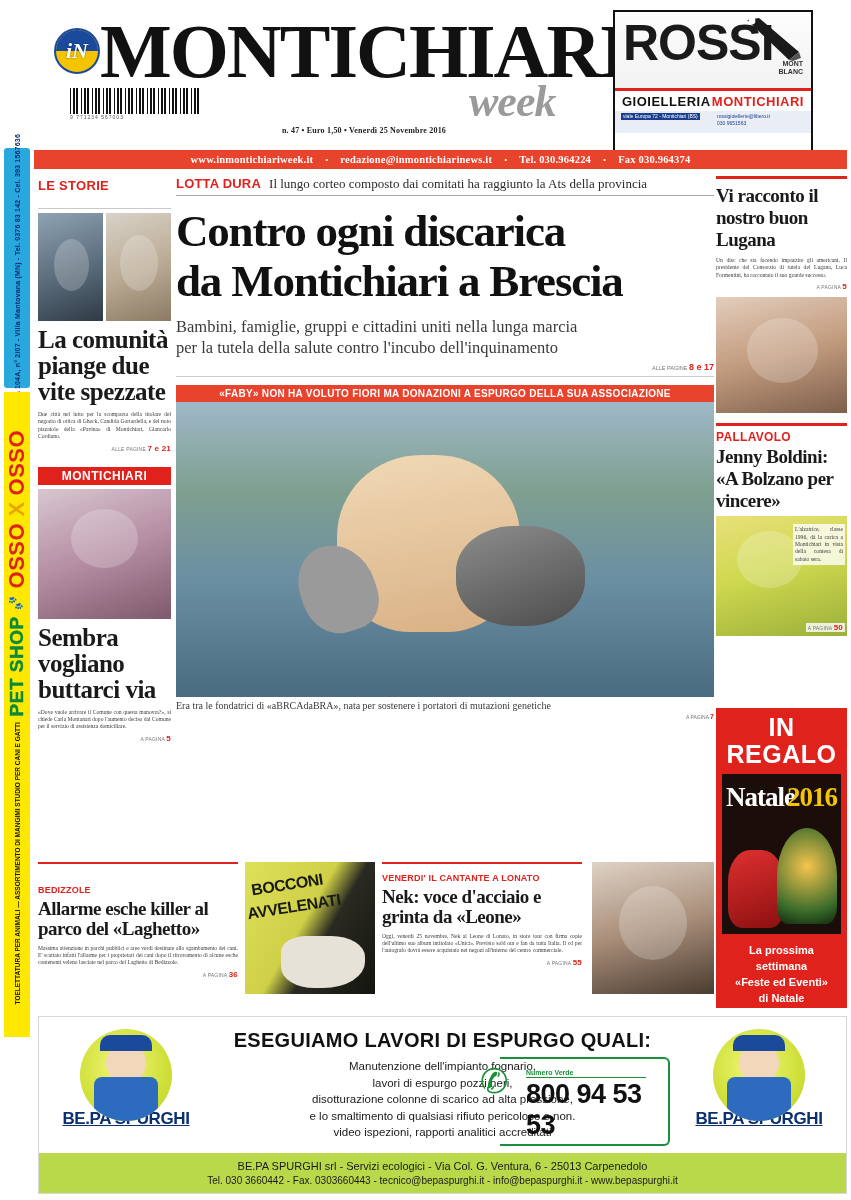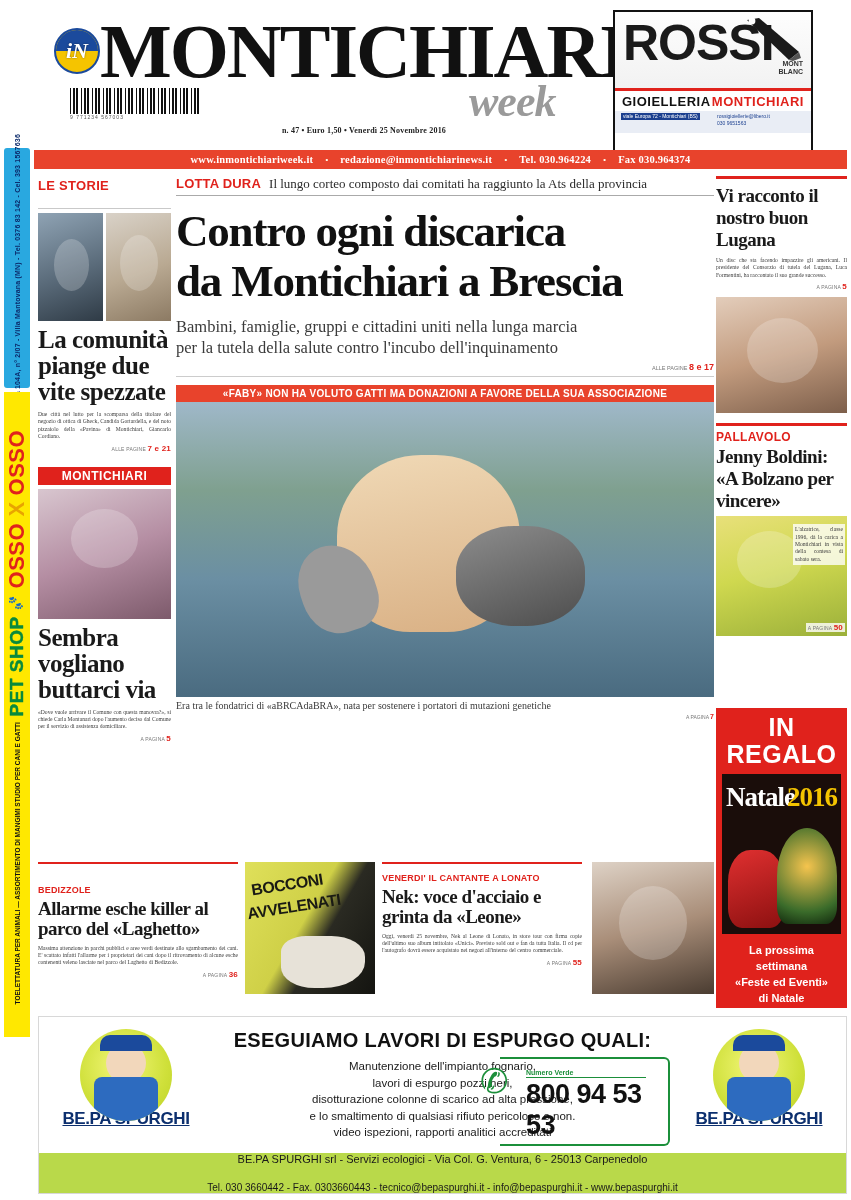--- a/index.html
+++ b/index.html
@@ -323,21 +323,21 @@
   .ba-phone .box {
     border:2px solid #1b8f3a; border-left:none; border-radius:0 6px 6px 0;
     padding:2px 6px 3px 2px; margin-left:20px;
   }
   .ba-phone .handset {
     position:absolute; left:0; top:8px;
     font-size:34px; color:#1b8f3a; line-height:34px;
   }
   .ba-green {
     height:40px; background:#b9d94a; display:flex; flex-direction:column;
-    align-items:center; justify-content:space-between;
+    align-items:center; justify-content:center;
   }
   .ba-green .l1 {
     font-family:"Liberation Sans", sans-serif; font-size:11px; color:#1a1a1a;
   }
   .ba-green .l2 {
     font-family:"Liberation Sans", sans-serif; font-size:10px; color:#1a1a1a; margin-top:3px;
   }
 
   
   .p-man  { background:linear-gradient(160deg,#8fa3b4,#5a6b7a 55%,#2f3b46); }
@@ -464,21 +464,21 @@
       <div class="lead-head" style="margin-top:0">da Montichiari a Brescia</div>
       <div class="lead-stand">Bambini, famiglie, gruppi e cittadini uniti nella lunga marcia</div>
       <div class="lead-stand" style="margin-top:0">per la tutela della salute contro l'incubo dell'inquinamento</div>
       <div class="lead-pageref">
         <span>ALLE PAGINE</span> <b>8 e 17</b>
       </div>
     </div>
 
     <div>
       <div class="red-banner">
-        <span>«FABY» NON HA VOLUTO GATTI MA DONAZIONI A FAVORE DELLA SUA ASSOCIAZIONE</span>
+        <span>«FABY» NON HA VOLUTO FIORI MA DONAZIONI A ESPURGO DELLA SUA ASSOCIAZIONE</span>
       </div>
       <div class="ph p-cat main-photo">
         <div style="position:absolute;left:30%;top:18%;width:34%;height:60%;border-radius:46% 46% 40% 40%;background:linear-gradient(170deg,#f0d9b6,#d9b084)"></div>
         <div style="position:absolute;left:52%;top:42%;width:24%;height:34%;border-radius:45%;background:linear-gradient(160deg,#8d8d8d,#4d4d4d)"></div>
         <div style="position:absolute;left:23%;top:48%;width:14%;height:30%;border-radius:50% 60% 40% 50%;background:#9a9a9a;transform:rotate(-18deg)"></div>
       </div>
       <div class="photo-cap-sub">Era tra le fondatrici di «aBRCAdaBRA», nata per sostenere i portatori di mutazioni genetiche</div>
       <div class="photo-cap-ref">
         <span>A PAGINA</span> <b>7</b>
       </div>

